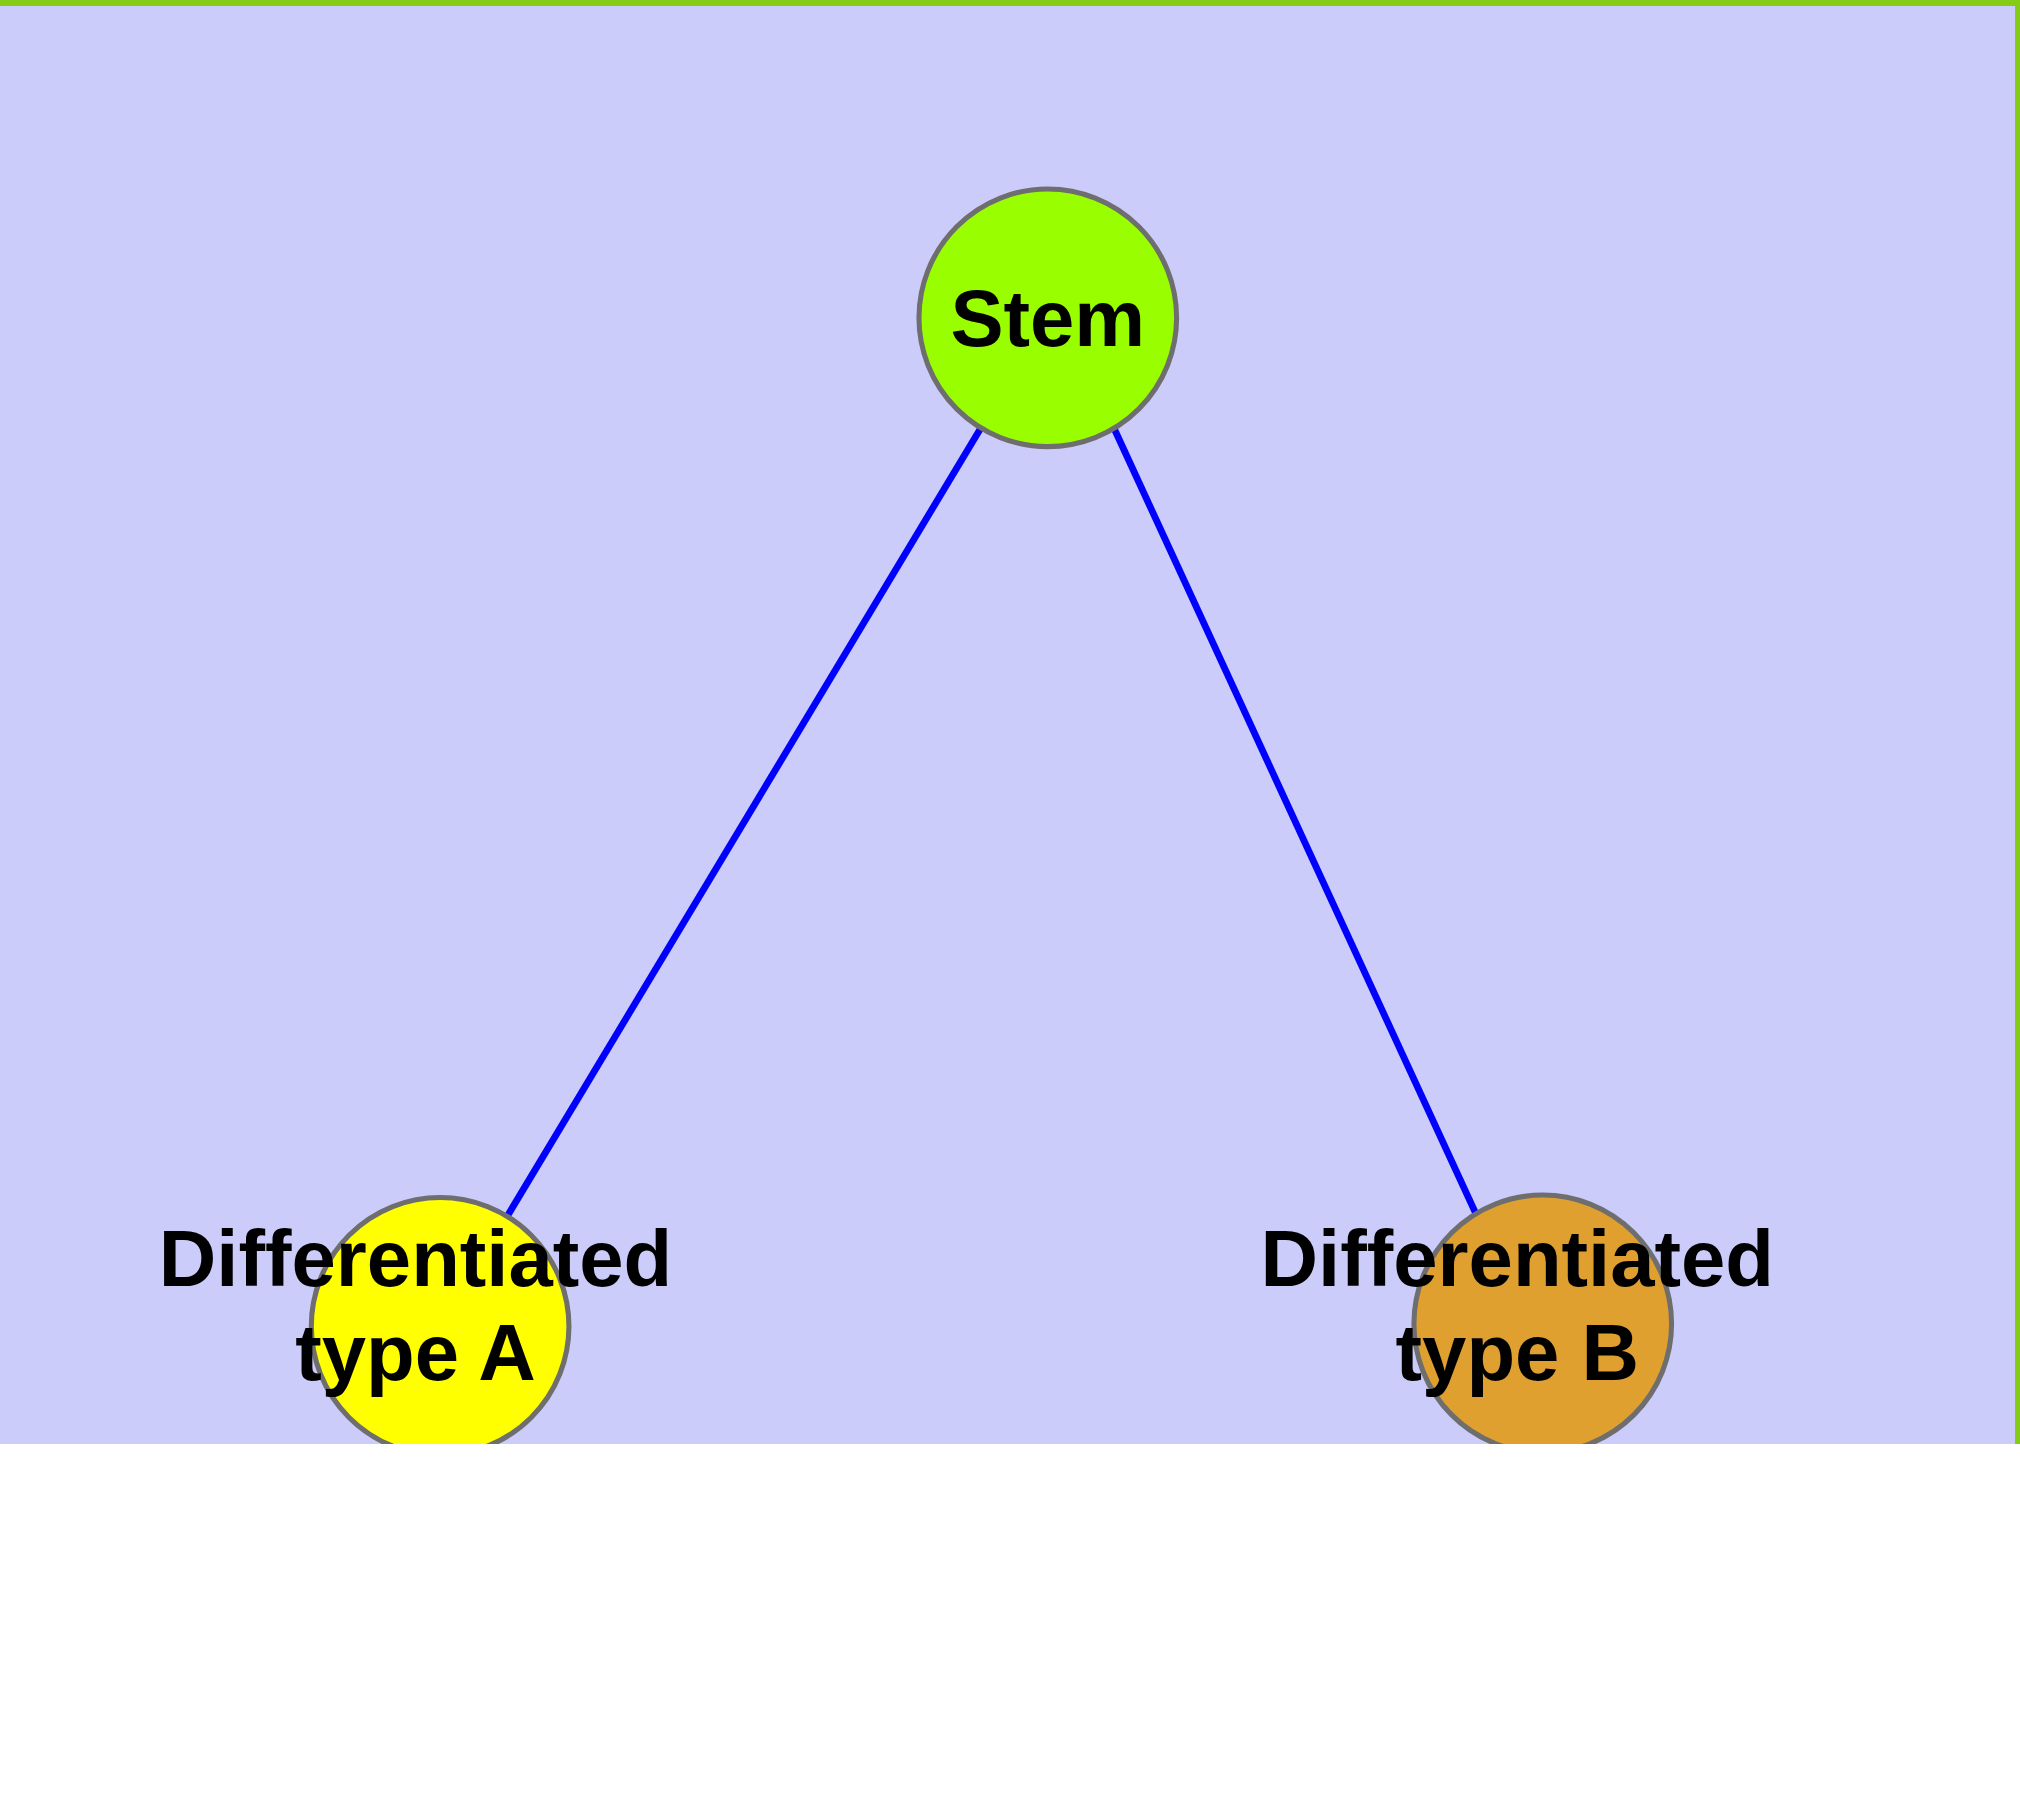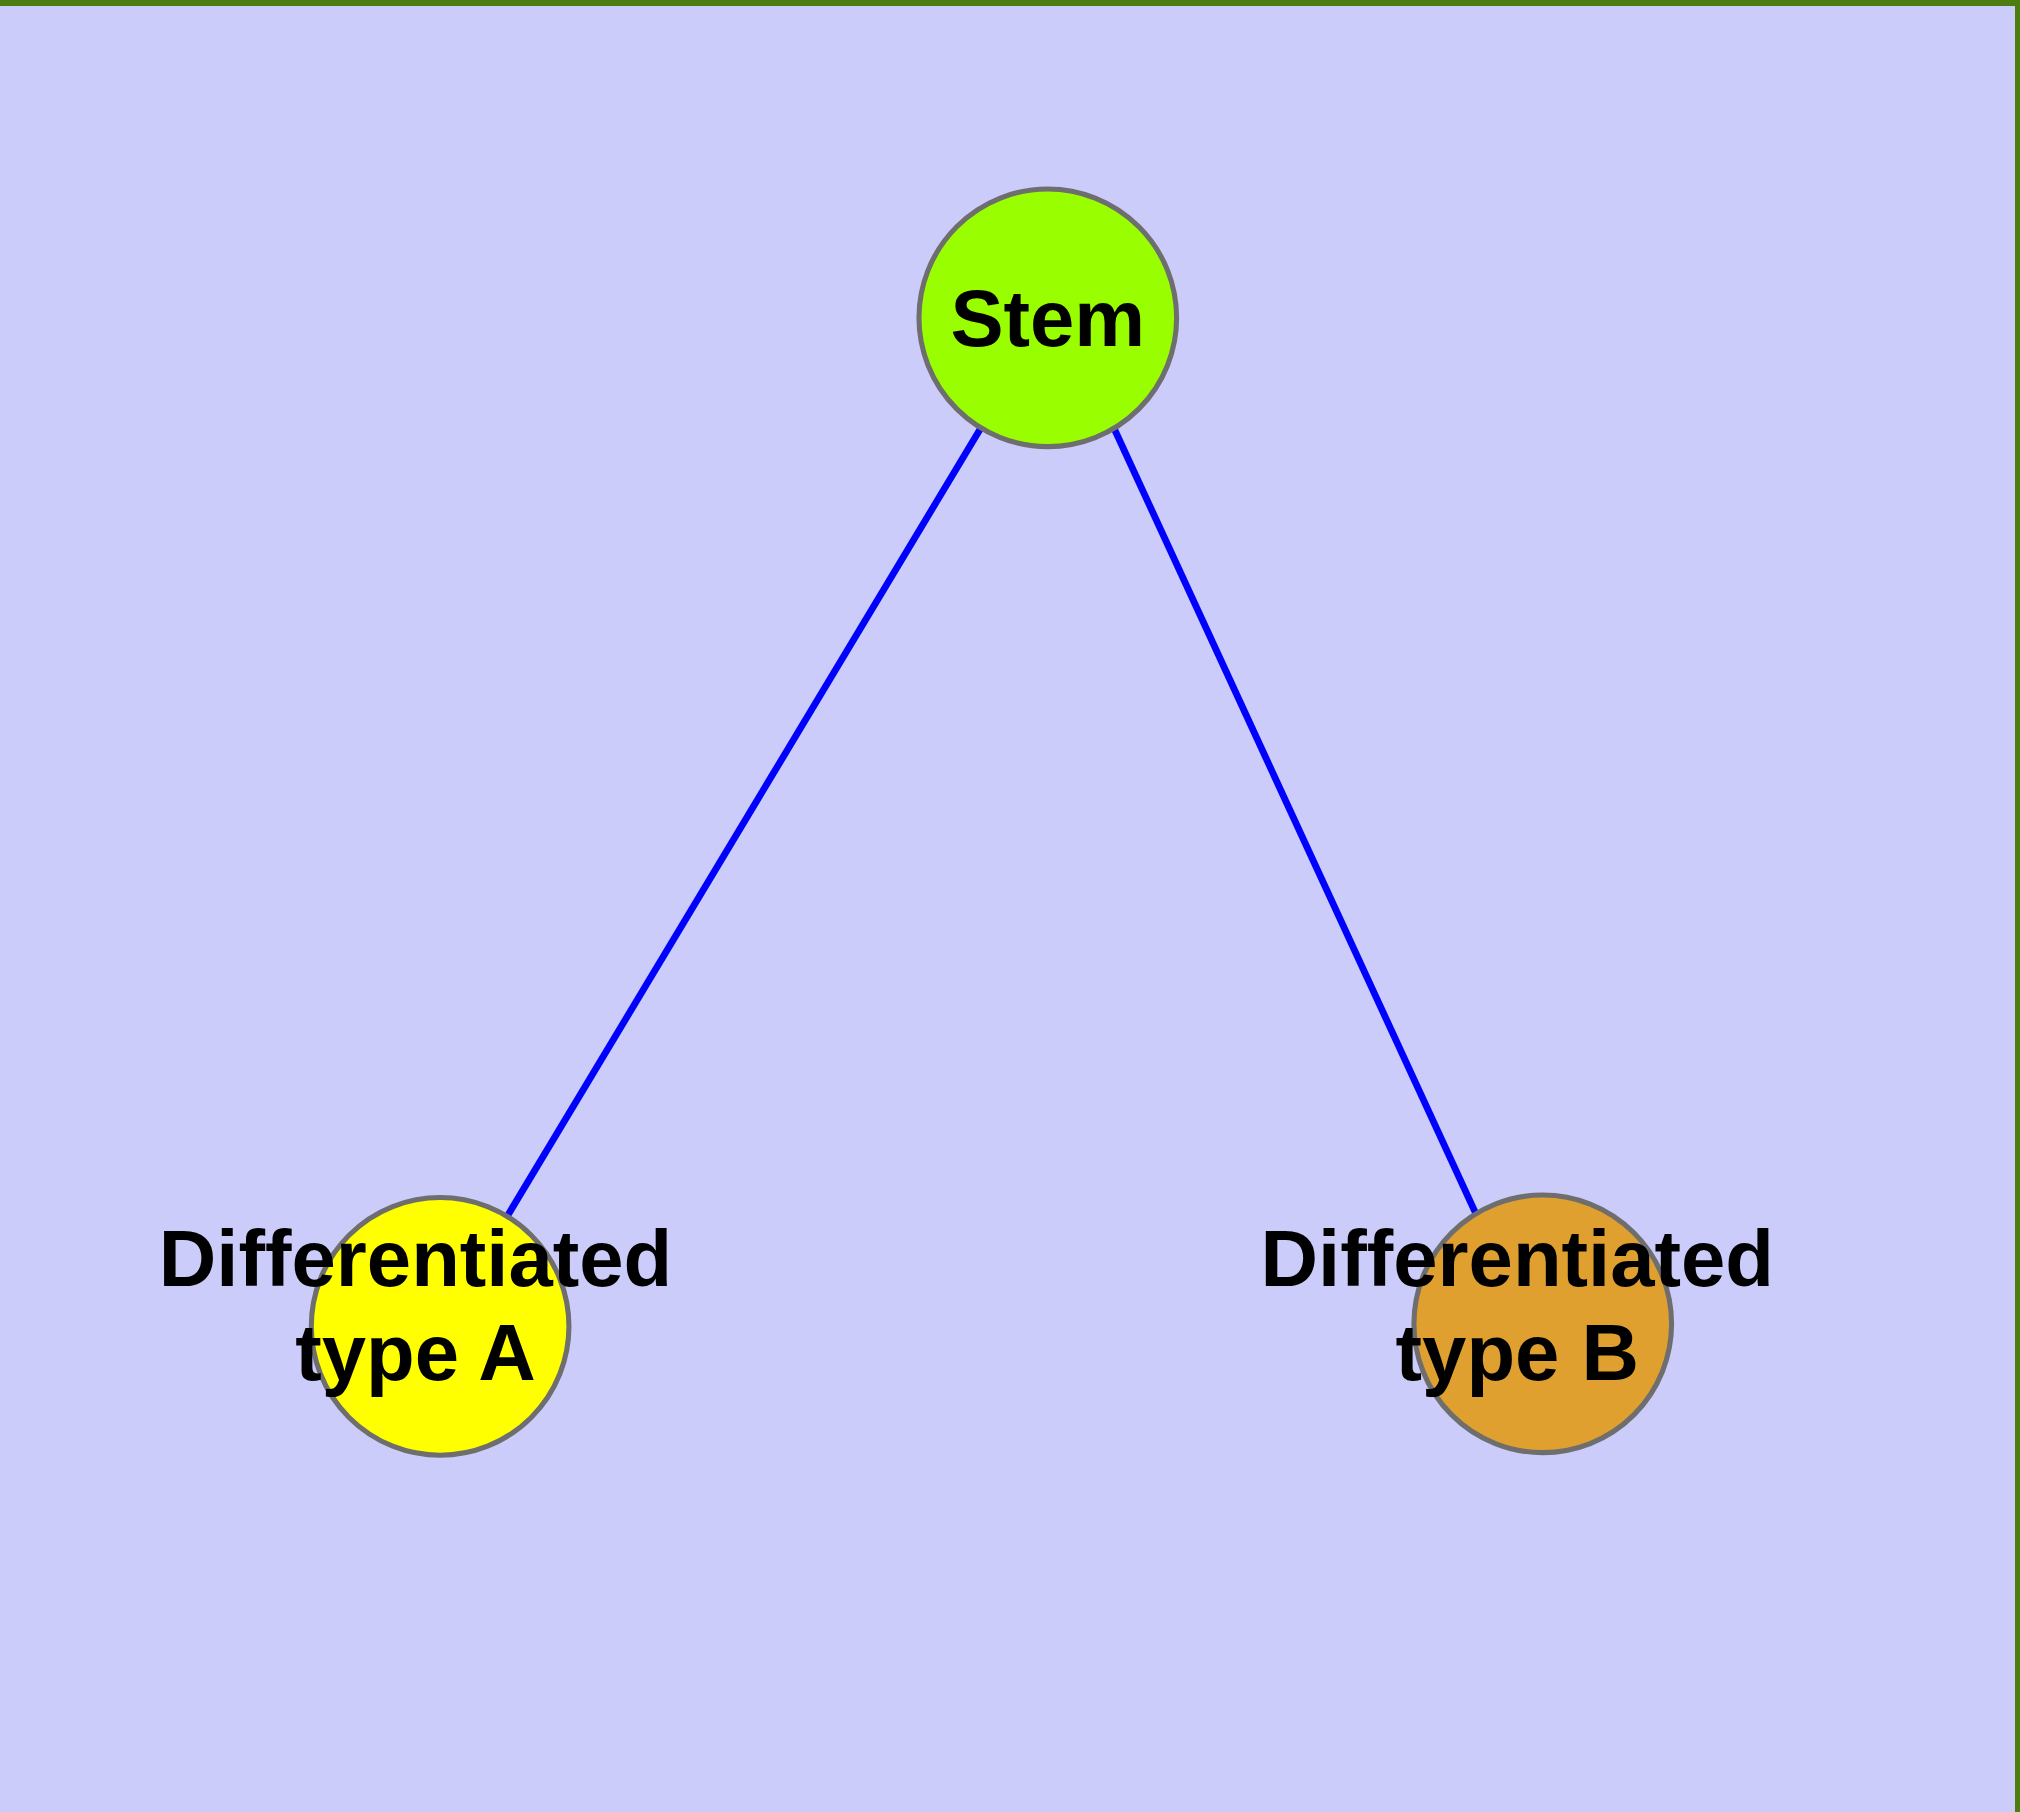--- a/index.html
+++ b/index.html
@@ -3,22 +3,22 @@
 <meta charset="utf-8">
 <style>
   html, body {
     margin: 0;
     padding: 0;
     background: #ffffff;
   }
   #canvas {
     position: relative;
     width: 2021px;
-    height: 1812px;
-    background: #4d7c0f;
+    height: 1444px;
+    background: #84cc16;
     overflow: hidden;
     font-family: "Liberation Sans", sans-serif;
   }
   #plot-area {
     position: absolute;
     left: 0px;
     top: 6px;
     width: 2015px;
     height: 1806px;
     background: #ccccfa;

